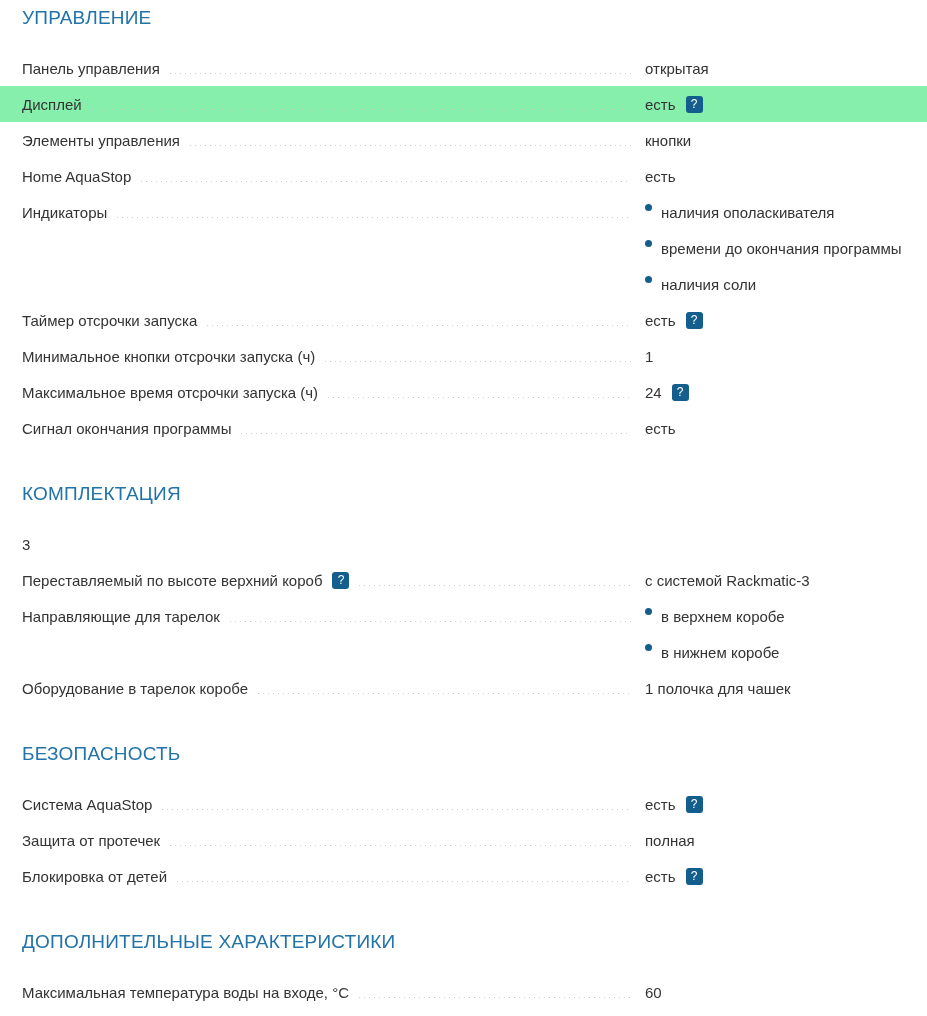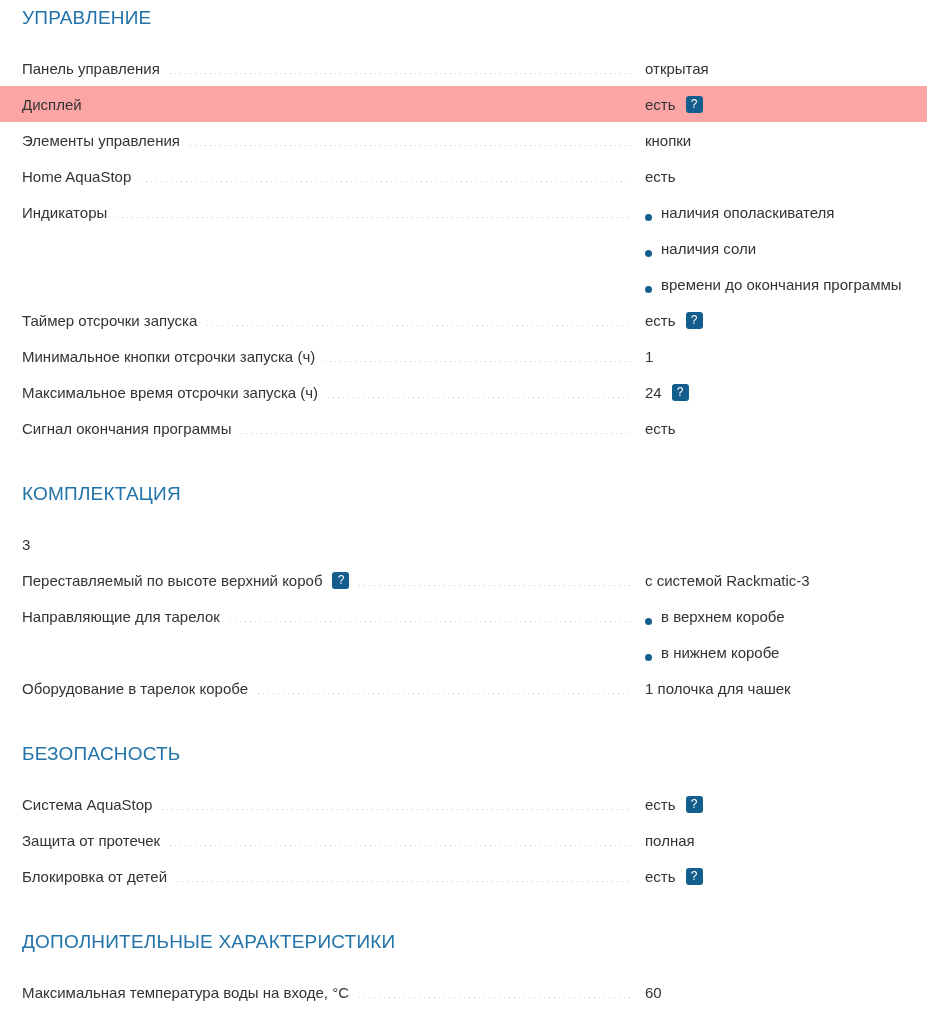--- a/index.html
+++ b/index.html
@@ -29,21 +29,21 @@
   }
   .spec-row {
     display: flex;
     align-items: center;
     min-height: 36px;
     box-sizing: border-box;
     padding: 0 22px;
     font-size: 15px;
   }
   .spec-row.highlight {
-    background: #fca5a5;
+    background: #86efac;
   }
   .label-area {
     flex: 0 0 623px;
     display: flex;
     align-items: center;
     min-width: 0;
     text-align: right;
   }
   .spec-label {
     white-space: nowrap;
@@ -55,21 +55,21 @@
     margin: 11px 14px 0 10px;
     background-image: repeating-linear-gradient(
       to right,
       #cfcfcf 0, #cfcfcf 1px,
       transparent 1px, transparent 5px
     );
   }
   .value-area {
     flex: 1 1 auto;
     display: flex;
-    align-items: flex-end;
+    align-items: flex-start;
     min-width: 0;
   }
   .spec-value {
     white-space: nowrap;
     color: #333333;
   }
   .bullet {
     flex: 0 0 auto;
     width: 7px;
     height: 7px;
@@ -146,28 +146,28 @@
           </div>
           <div class="value-area">
             <span class="bullet"></span>
             <span class="spec-value">наличия ополаскивателя</span>
           </div>
         </div>
         <div class="spec-row">
           <div class="label-area"></div>
           <div class="value-area">
             <span class="bullet"></span>
+            <span class="spec-value">времени до окончания программы</span>
+          </div>
+        </div>
+        <div class="spec-row">
+          <div class="label-area"></div>
+          <div class="value-area">
+            <span class="bullet"></span>
             <span class="spec-value">наличия соли</span>
-          </div>
-        </div>
-        <div class="spec-row">
-          <div class="label-area"></div>
-          <div class="value-area">
-            <span class="bullet"></span>
-            <span class="spec-value">времени до окончания программы</span>
           </div>
         </div>
         <div class="spec-row">
           <div class="label-area">
             <span class="spec-label">Таймер отсрочки запуска</span>
             <span class="leader"></span>
           </div>
           <div class="value-area">
             <span class="spec-value">есть</span>
             <span class="qbadge">?</span>

